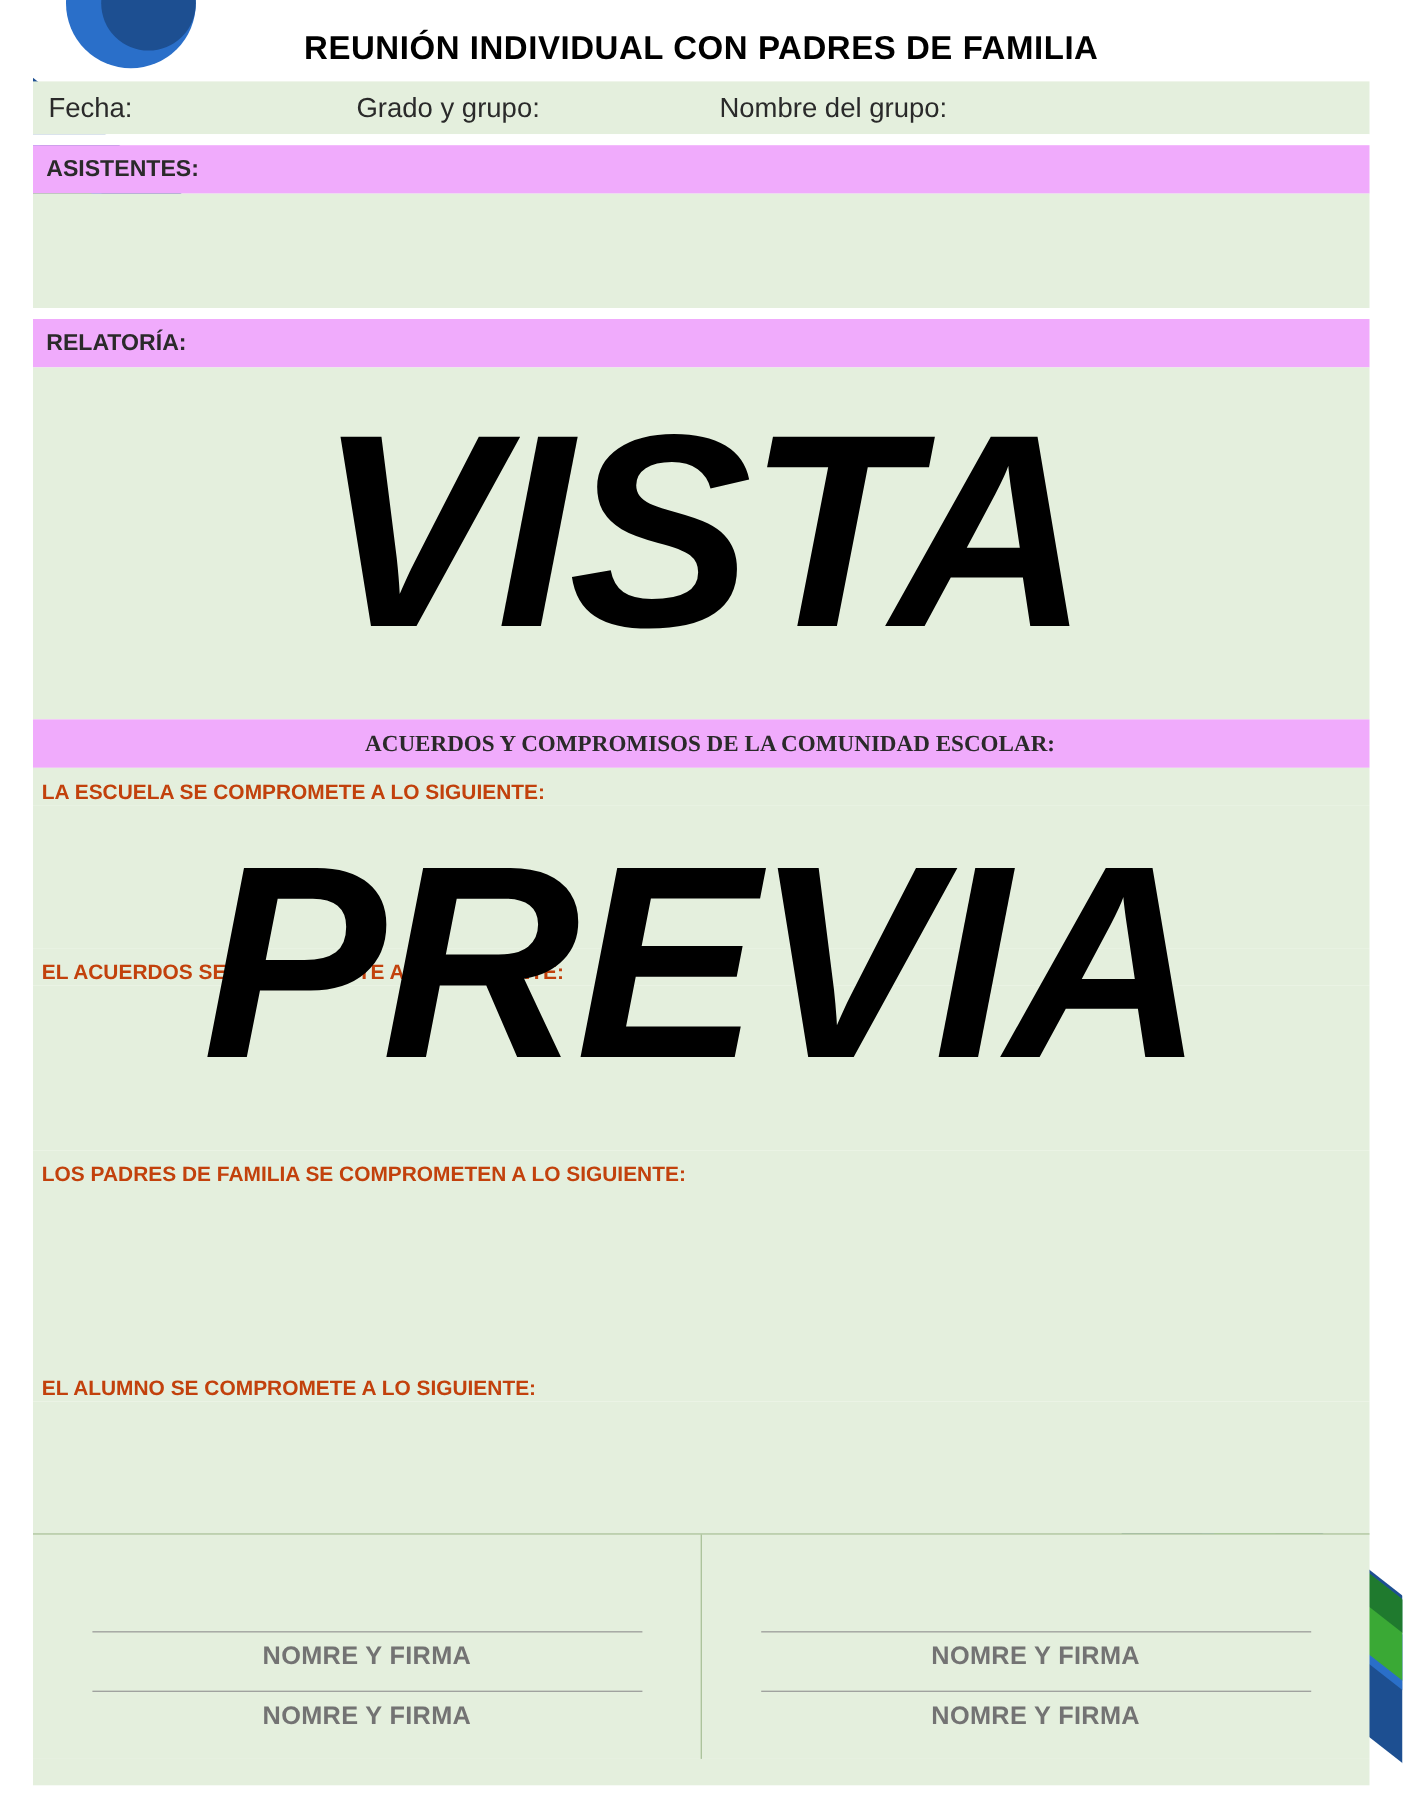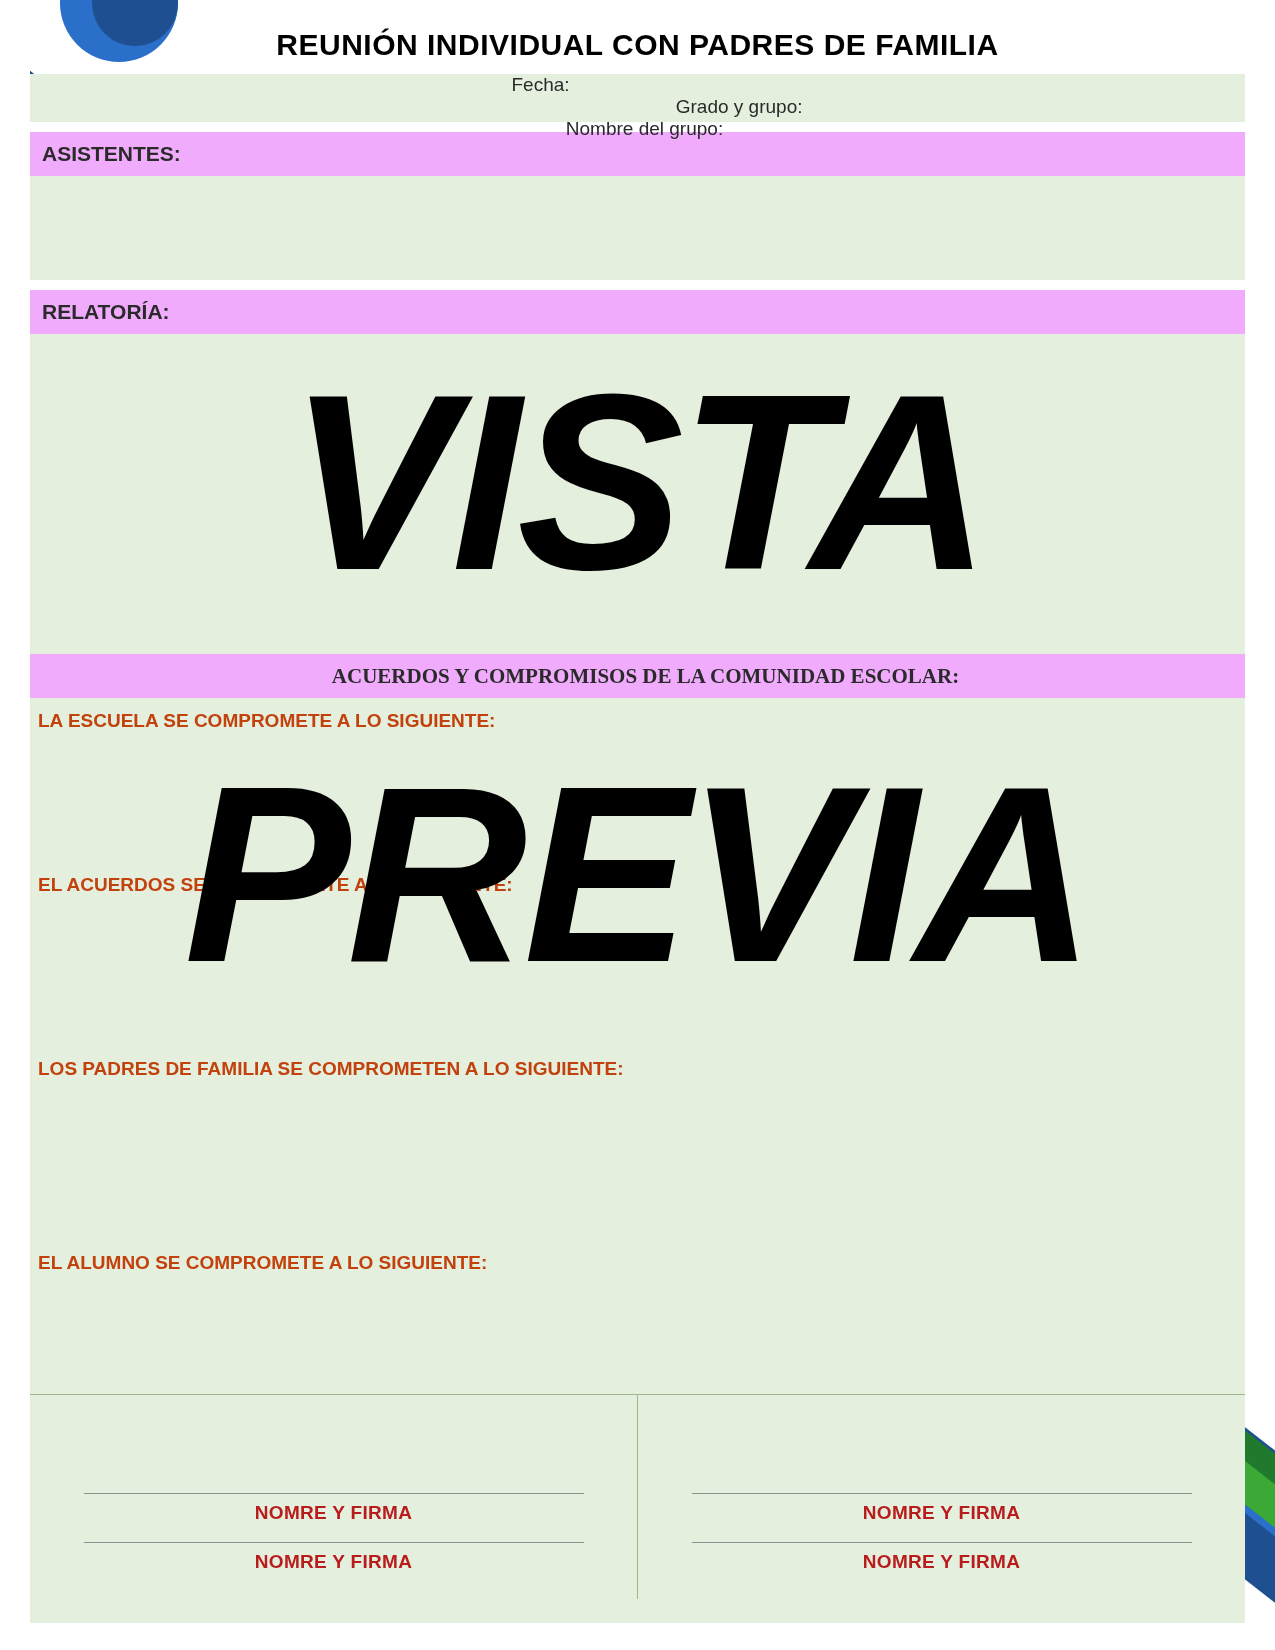--- a/index.html
+++ b/index.html
@@ -136,29 +136,28 @@
     padding: 28px 0 12px 0;
     position: relative;
     z-index: 5;
   }
 
   .form-row {
     background: #e4efdd;
     display: flex;
     align-items: center;
     height: 48px;
-    font-size: 19px;
+    font-size: 25px;
     color: #2a2a2a;
-    flex-direction: column;
   }
   .form-row .cell {
     padding-left: 14px;
   }
   .cell-fecha { width: 280px; }
-  .cell-grado { width: 330px; text-align: right; }
+  .cell-grado { width: 330px; }
   .cell-nombre { flex: 1; }
 
   .gap-white {
     height: 10px;
     background: #ffffff;
   }
 
   .section-head {
     background: #f0abfc;
     height: 44px;
@@ -214,23 +213,23 @@
   .sign-block {
     text-align: center;
     margin-bottom: 18px;
   }
   .sign-line {
     width: 500px;
     margin: 0 auto 8px auto;
     border-top: 1px solid #8f8f8f;
   }
   .sign-text {
-    font-size: 19px;
-    font-weight: bold;
-    color: #b91c1c;
+    font-size: 23px;
+    font-weight: bold;
+    color: #737373;
     letter-spacing: 0.3px;
   }
   .bottom-fill {
     background: #e4efdd;
     height: 24px;
   }
 
   
   .watermark {
     position: absolute;

